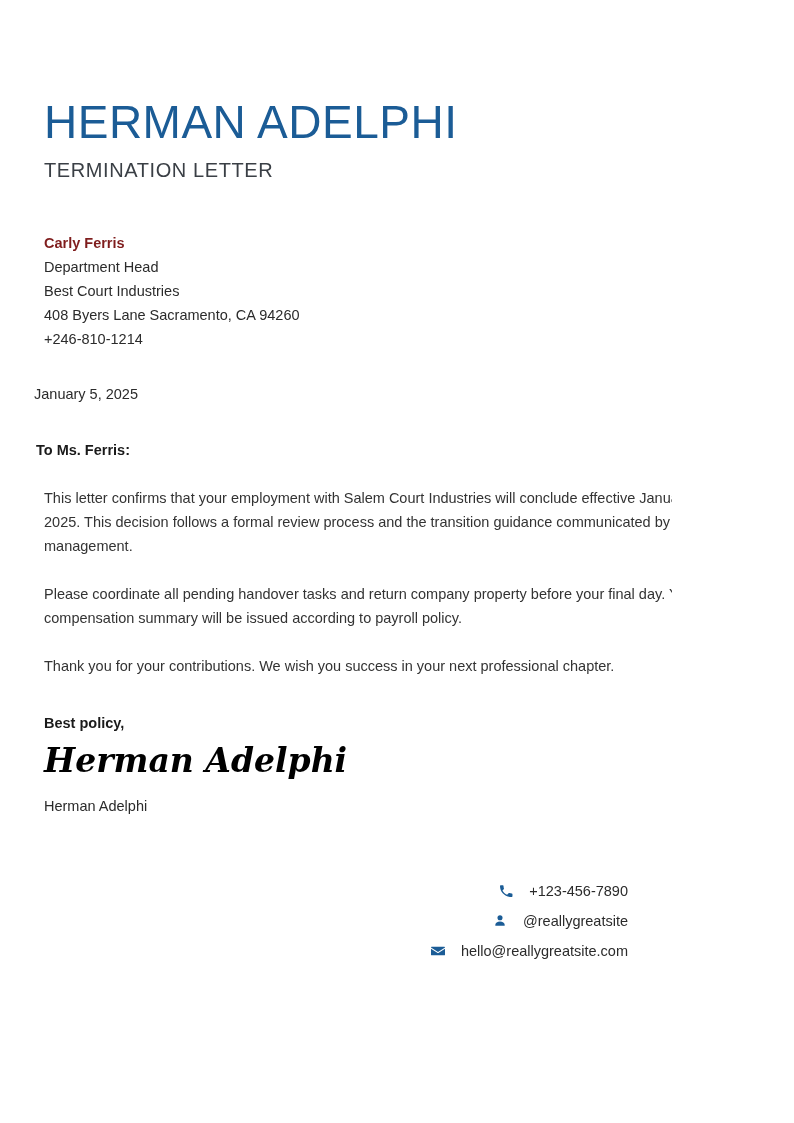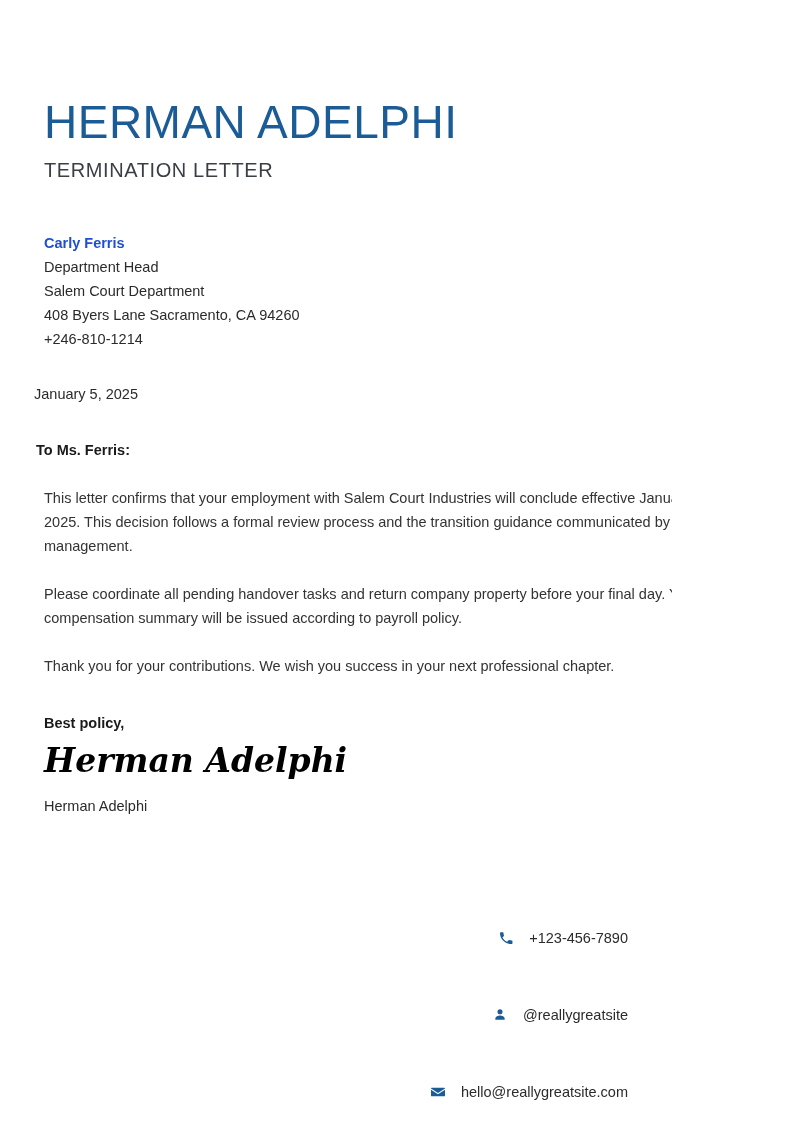--- a/index.html
+++ b/index.html
@@ -48,21 +48,21 @@
     top: 231px;
     width: 500px;
   }
   .recipient .line {
     font-size: 14.5px;
     line-height: 24px;
     color: #2b2b2b;
   }
   .recipient .name {
     font-weight: bold;
-    color: #1d4ed8;
+    color: #7f1d1d;
   }
   .date {
     position: absolute;
     left: 34px;
     top: 383px;
     font-size: 14.5px;
     line-height: 22px;
     color: #2b2b2b;
   }
   .salutation {
@@ -125,21 +125,20 @@
     display: flex;
     flex-direction: column;
     align-items: flex-end;
   }
   .footer-row {
     display: flex;
     align-items: center;
     justify-content: flex-end;
     height: 25px;
     margin-bottom: 5px;
-    margin-top: 47px;
   }
   .footer-row:last-child {
     margin-bottom: 0;
   }
   .footer-icon {
     width: 18px;
     height: 18px;
     display: flex;
     align-items: center;
     justify-content: center;
@@ -159,21 +158,21 @@
 <div class="page">
 
   <div class="letterhead">
     <h1 class="title">HERMAN ADELPHI</h1>
     <div class="subtitle">TERMINATION LETTER</div>
   </div>
 
   <div class="recipient">
     <div class="line name">Carly Ferris</div>
     <div class="line">Department Head</div>
-    <div class="line">Salem Court Department</div>
+    <div class="line">Best Court Industries</div>
     <div class="line">408 Byers Lane Sacramento, CA 94260</div>
     <div class="line">+246-810-1214</div>
   </div>
 
   <div class="date">January 5, 2025</div>
 
   <div class="salutation">To Ms. Ferris:</div>
 
   <div class="body">
     <p>This letter confirms that your employment with Salem Court Industries will conclude effective January 19, 2025. This decision follows a formal review process and the transition guidance communicated by management.</p>

